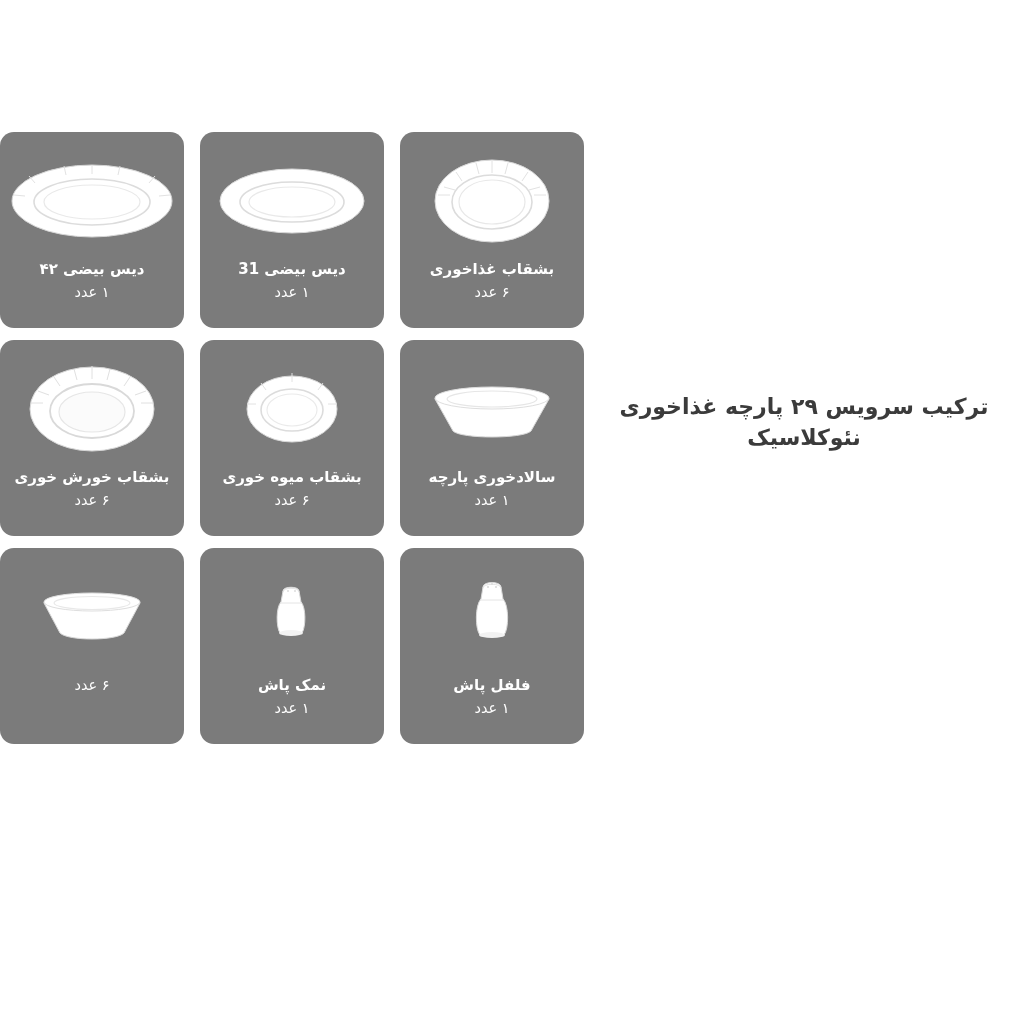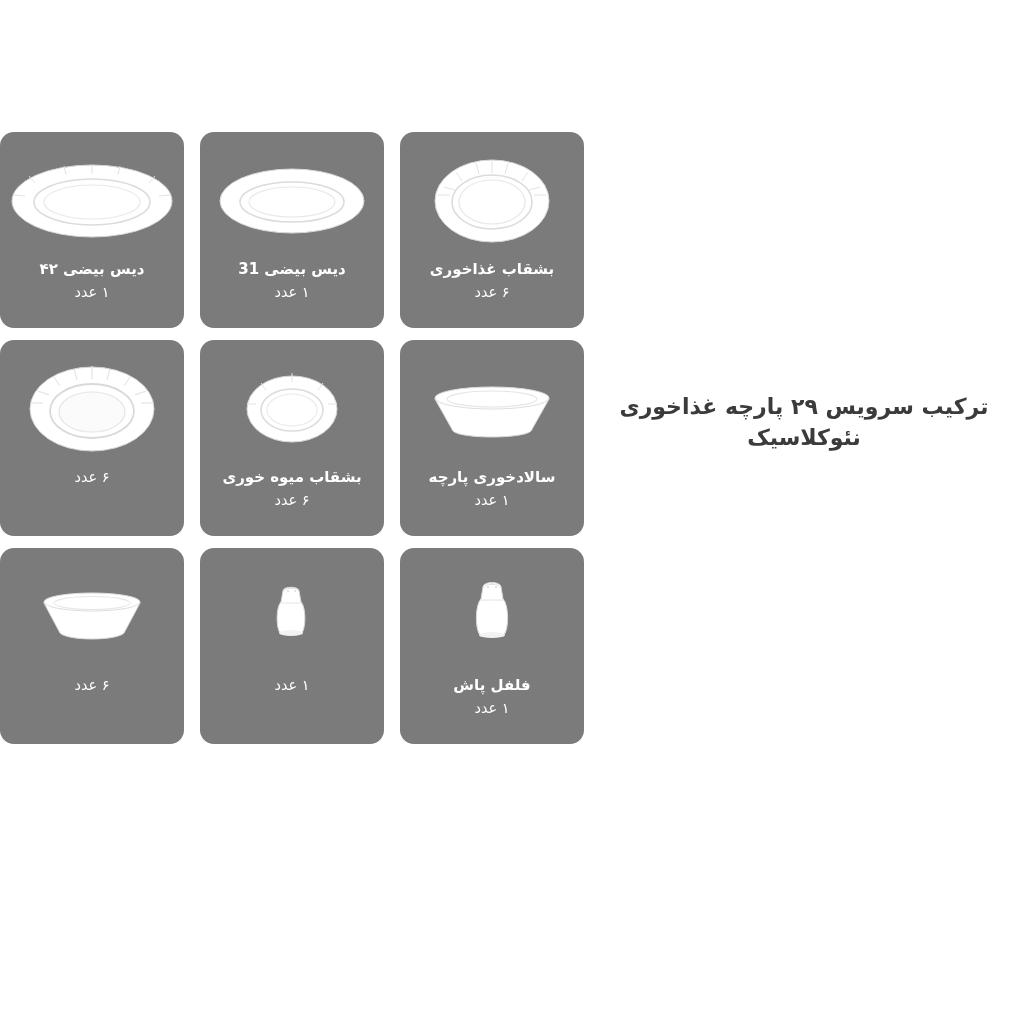--- a/index.html
+++ b/index.html
@@ -194,20 +194,21 @@
             <line x1="11" y1="40" x2="22" y2="44"></line>
               <line x1="108" y1="44" x2="119" y2="40"></line>
             <line x1="27" y1="26" x2="33" y2="35"></line>
               <line x1="97" y1="35" x2="103" y2="26"></line>
             <line x1="47" y1="18" x2="50" y2="29"></line>
               <line x1="80" y1="29" x2="83" y2="18"></line>
             <line x1="65" y1="15" x2="65" y2="28"></line>
           </g>
         </svg>
       </div>
+      <div class="caption">بشقاب خورش خوری</div>
       <div class="qty">۶ عدد</div>
     </div>
 
     <div class="cell">
       <div class="art">
         <svg width="56" height="112" viewBox="0 0 56 112">
           <path d="M19 28 C19 22 37 22 37 28 L39 40 C45 46 45 70 40 76 L16 76 C11 70 11 46 17 40 Z" fill="#ffffff" stroke="#d9d9d9" stroke-width="1"></path>
           <path d="M19 29 C19 24 37 24 37 29" fill="none" stroke="#e2e2e2" stroke-width="1"></path>
           <line x1="16" y1="41" x2="40" y2="41" stroke="#e4e4e4" stroke-width="1"></line>
           <ellipse cx="28" cy="76" rx="13" ry="3" fill="#f2f2f2"></ellipse>
@@ -228,20 +229,21 @@
           <path d="M17 32 C17 27 33 27 33 32 L35 43 C40 48 40 68 36 74 L14 74 C10 68 10 48 15 43 Z" fill="#ffffff" stroke="#d9d9d9" stroke-width="1"></path>
           <path d="M17 33 C17 28 33 28 33 33" fill="none" stroke="#e2e2e2" stroke-width="1"></path>
           <line x1="14" y1="44" x2="36" y2="44" stroke="#e4e4e4" stroke-width="1"></line>
           <ellipse cx="25" cy="74" rx="12" ry="3" fill="#f2f2f2"></ellipse>
           <g fill="#dddddd">
             <circle cx="22" cy="32" r="1"></circle>
               <circle cx="29" cy="32" r="1"></circle>
           </g>
         </svg>
       </div>
+      <div class="caption">نمک پاش</div>
       <div class="qty">۱ عدد</div>
     </div>
 
     <div class="cell">
       <div class="art">
         <svg width="112" height="112" viewBox="0 0 112 112">
           <path d="M8 44 C8 40 18 35 56 35 C94 35 104 40 104 44 L88 74 C80 82 32 82 24 74 Z" fill="#ffffff" stroke="#d8d8d8" stroke-width="1"></path>
           <ellipse cx="56" cy="43" rx="48" ry="9" fill="#ffffff" stroke="#dedede" stroke-width="1"></ellipse>
           <ellipse cx="56" cy="44" rx="38" ry="6.5" fill="none" stroke="#e8e8e8" stroke-width="1.1"></ellipse>
         </svg>

